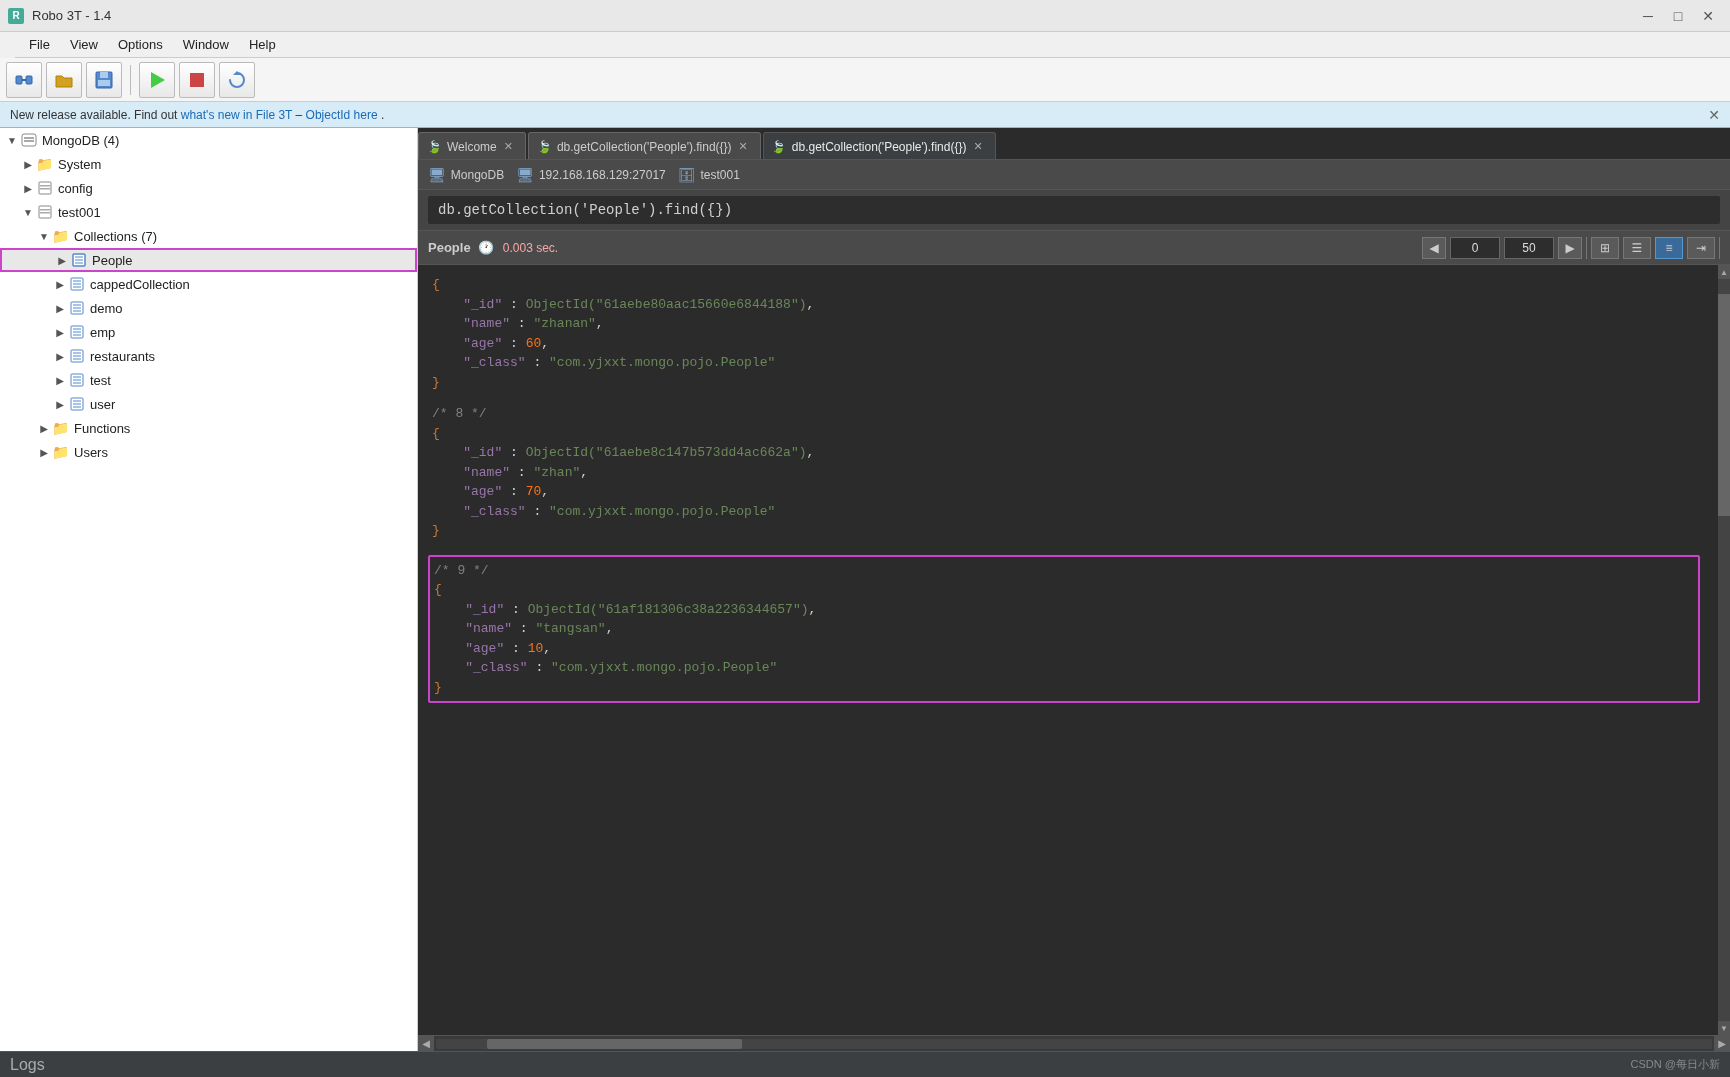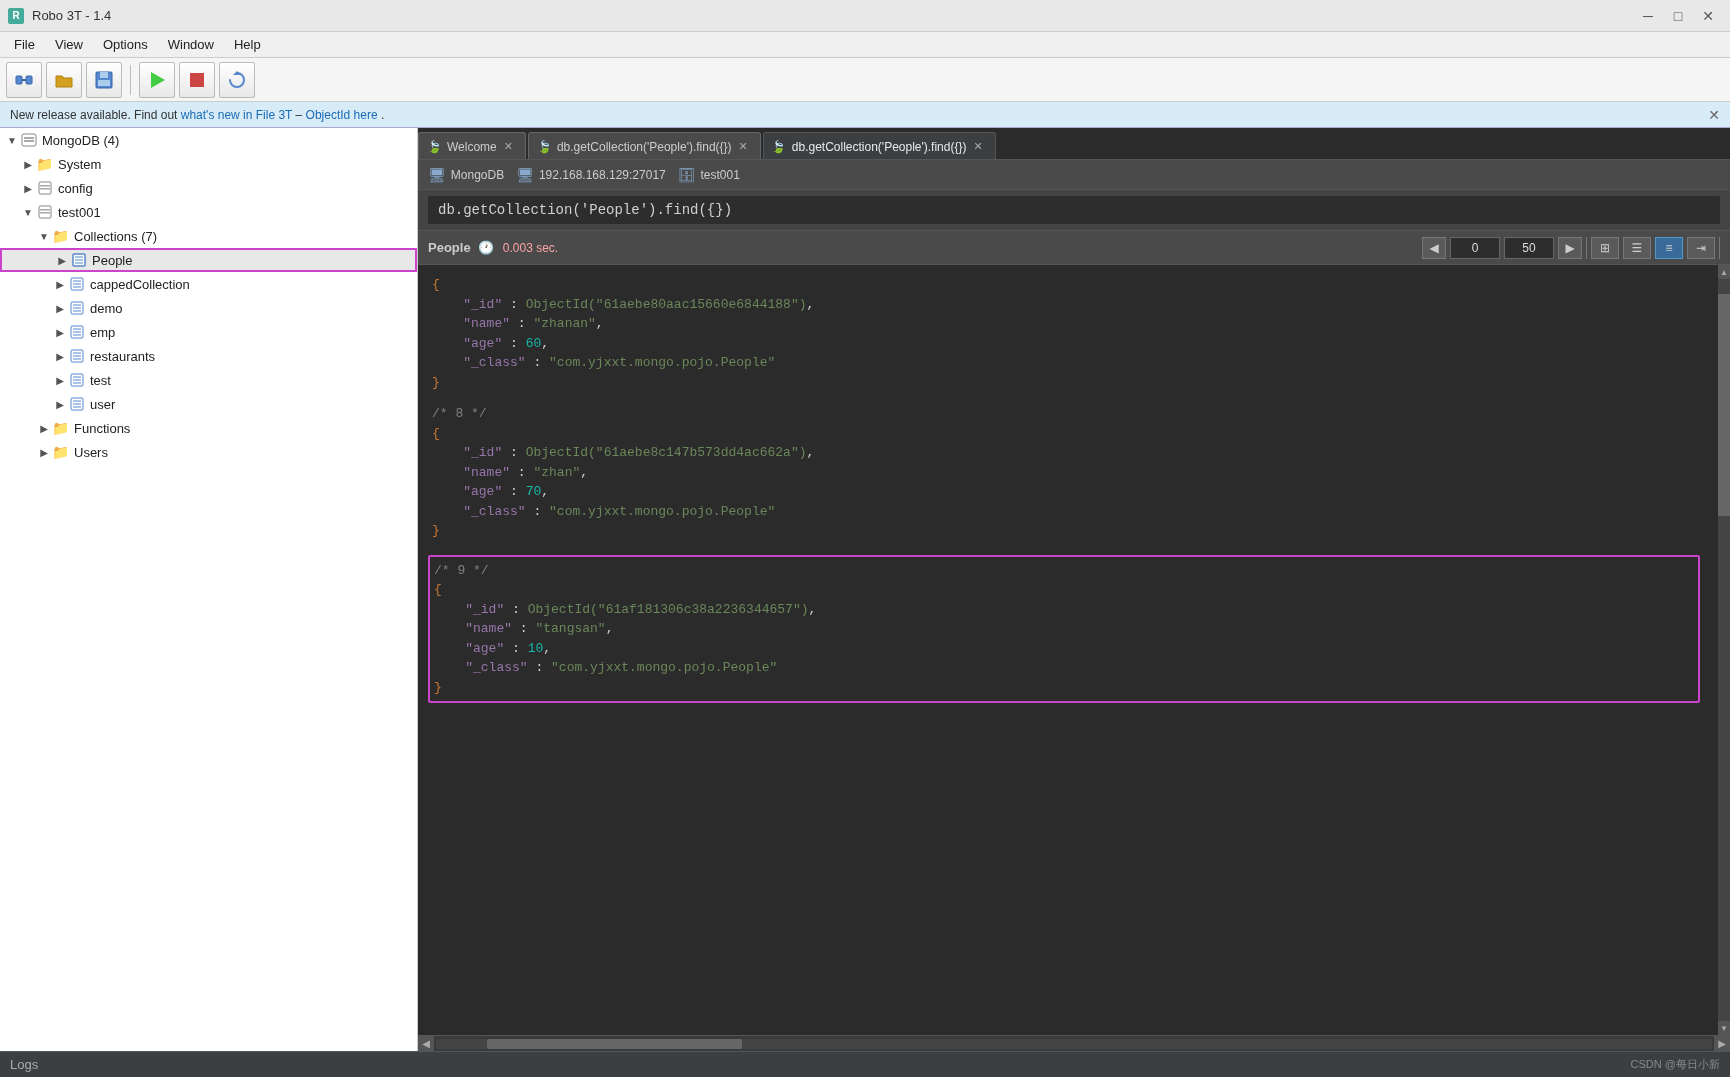--- a/index.html
+++ b/index.html
@@ -22,20 +22,21 @@
     .title-bar-btn { width: 28px; height: 24px; display: flex; align-items: center; justify-content: center; cursor: pointer; font-size: 14px; color: #555; background: none; border: none; }
 
     
     .menu-bar {
       background: #f0f0f0;
       height: 26px;
       display: flex;
       align-items: center;
       padding: 0 4px;
       border-bottom: 1px solid #ccc;
+      margin-left: 15px;
     }
     .menu-item { padding: 3px 10px; cursor: pointer; font-size: 13px; color: #222; }
 
     
     .toolbar {
       background: #f5f5f5;
       height: 44px;
       display: flex;
       align-items: center;
       padding: 0 6px;
@@ -231,21 +232,21 @@
     .code-output::-webkit-scrollbar-track { background: #3a3a3a; }
     .code-output::-webkit-scrollbar-thumb { background: #666; border-radius: 2px; }
 
     .code-line { white-space: pre; }
 
     
     .c-brace { color: #cc7832; }
     .c-key { color: #9876aa; }
     .c-colon { color: #d0d0d0; }
     .c-string { color: #6a8759; }
-    .c-number { color: #14b8a6; }
+    .c-number { color: #f97316; }
     .c-objectid { color: #6a8759; }
     .c-comment { color: #808080; }
 
     
     .highlighted-block {
       border: 2px solid #cc44cc;
       border-radius: 2px;
       margin: 2px -4px;
       padding: 0 4px;
     }
@@ -253,21 +254,21 @@
     
     .status-bar {
       background: #3c3f41;
       height: 26px;
       display: flex;
       align-items: center;
       padding: 0 10px;
       border-top: 1px solid #555;
       justify-content: space-between;
     }
-    .status-logs { font-size: 13px; color: #aaa; cursor: pointer; }
+    .status-logs { font-size: 16px; color: #aaa; cursor: pointer; }
     .status-right { font-size: 11px; color: #888; }
 
     
     .h-scroll-bar {
       background: #3a3a3a;
       height: 16px;
       display: flex;
       align-items: center;
       border-top: 1px solid #555;
     }

